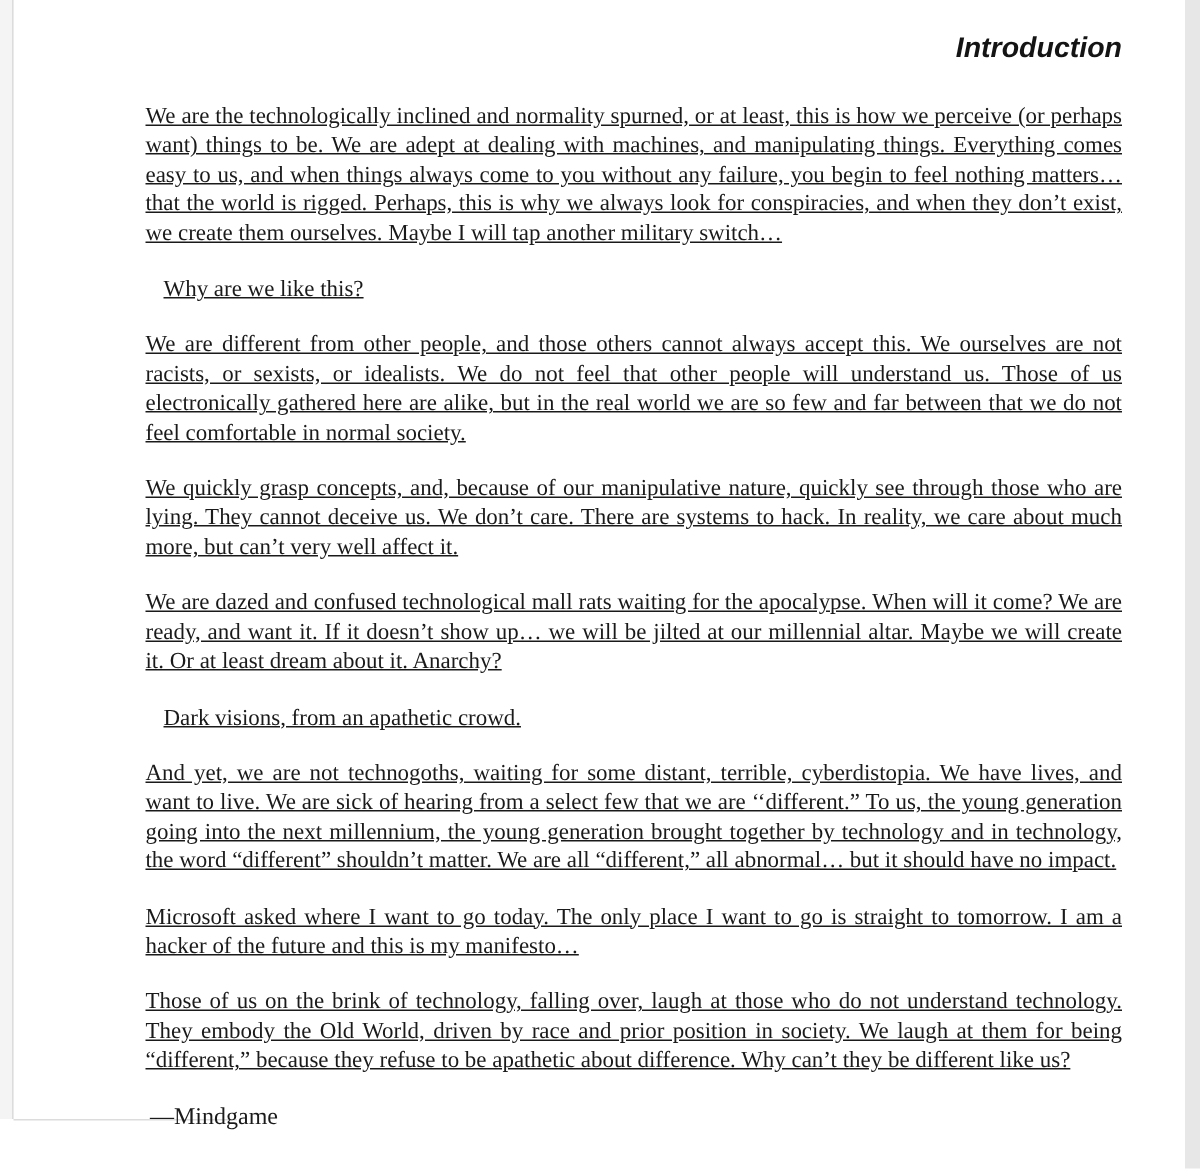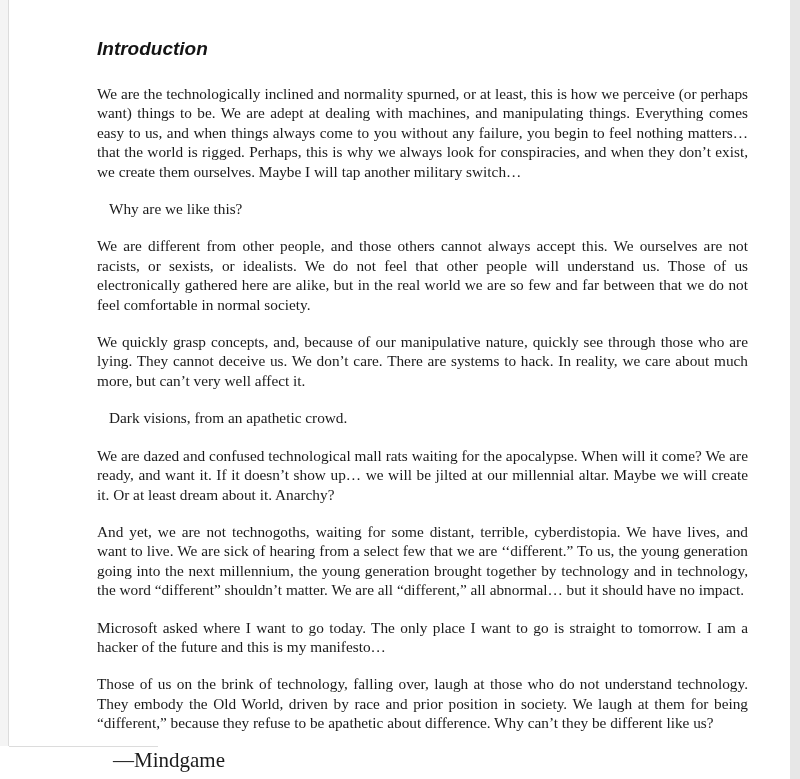--- a/index.html
+++ b/index.html
@@ -39,58 +39,60 @@
     left: 97px;
     top: 22px;
     width: 651px;
   }
   .doc-title {
     font-family: "Liberation Sans", sans-serif;
     font-style: italic;
     font-weight: bold;
     font-size: 19px;
     color: #141414;
-    margin: 16px 0 24px 0;
+    margin: 0 0 24px 0;
     letter-spacing: 0px;
+    text-align: right;
   }
   .para {
     font-family: "Liberation Serif", serif;
     font-size: 15.3px;
     line-height: 19.4px;
     color: #1a1a1a;
     text-align: justify;
     margin: 0 0 18px 0;
+    text-decoration: underline;
   }
   .para.single-line {
     text-align: left;
     margin-left: 12px;
   }
   .signature {
     font-family: "Liberation Serif", serif;
-    font-size: 21px;
+    font-size: 16px;
     line-height: 19.4px;
     color: #1a1a1a;
     text-align: left;
-    margin: 16px;
+    margin: 3px;
   }
 </style>
 </head>
 <body>
 
 <div class="edge-left"></div>
 <div class="edge-corner-line"></div>
 <div class="edge-right"></div>
 
 <div class="content">
   <h1 class="doc-title">Introduction</h1>
 
   <p class="para">We are the technologically inclined and normality spurned, or at least, this is how we perceive (or perhaps want) things to be. We are adept at dealing with machines, and manipulating things. Everything comes easy to us, and when things always come to you without any failure, you begin to feel nothing matters… that the world is rigged. Perhaps, this is why we always look for conspiracies, and when they don’t exist, we create them ourselves. Maybe I will tap another military switch…</p>
   <p class="para single-line">Why are we like this?</p>
   <p class="para">We are different from other people, and those others cannot always accept this. We ourselves are not racists, or sexists, or idealists. We do not feel that other people will understand us. Those of us electronically gathered here are alike, but in the real world we are so few and far between that we do not feel comfortable in normal society.</p>
   <p class="para">We quickly grasp concepts, and, because of our manipulative nature, quickly see through those who are lying. They cannot deceive us. We don’t care. There are systems to hack. In reality, we care about much more, but can’t very well affect it.</p>
+  <p class="para">We are dazed and confused technological mall rats waiting for the apocalypse. When will it come? We are ready, and want it. If it doesn’t show up… we will be jilted at our millennial altar. Maybe we will create it. Or at least dream about it. Anarchy?</p>
   <p class="para single-line">Dark visions, from an apathetic crowd.</p>
-  <p class="para">We are dazed and confused technological mall rats waiting for the apocalypse. When will it come? We are ready, and want it. If it doesn’t show up… we will be jilted at our millennial altar. Maybe we will create it. Or at least dream about it. Anarchy?</p>
   <p class="para">And yet, we are not technogoths, waiting for some distant, terrible, cyberdistopia. We have lives, and want to live. We are sick of hearing from a select few that we are ‘‘different.” To us, the young generation going into the next millennium, the young generation brought together by technology and in technology, the word “different” shouldn’t matter. We are all “different,” all abnormal… but it should have no impact.</p>
   <p class="para">Microsoft asked where I want to go today. The only place I want to go is straight to tomorrow. I am a hacker of the future and this is my manifesto…</p>
   <p class="para">Those of us on the brink of technology, falling over, laugh at those who do not understand technology. They embody the Old World, driven by race and prior position in society. We laugh at them for being “different,” because they refuse to be apathetic about difference. Why can’t they be different like us?</p>
 
   <p class="signature">—Mindgame</p>
 </div>
 
 </body></html>

